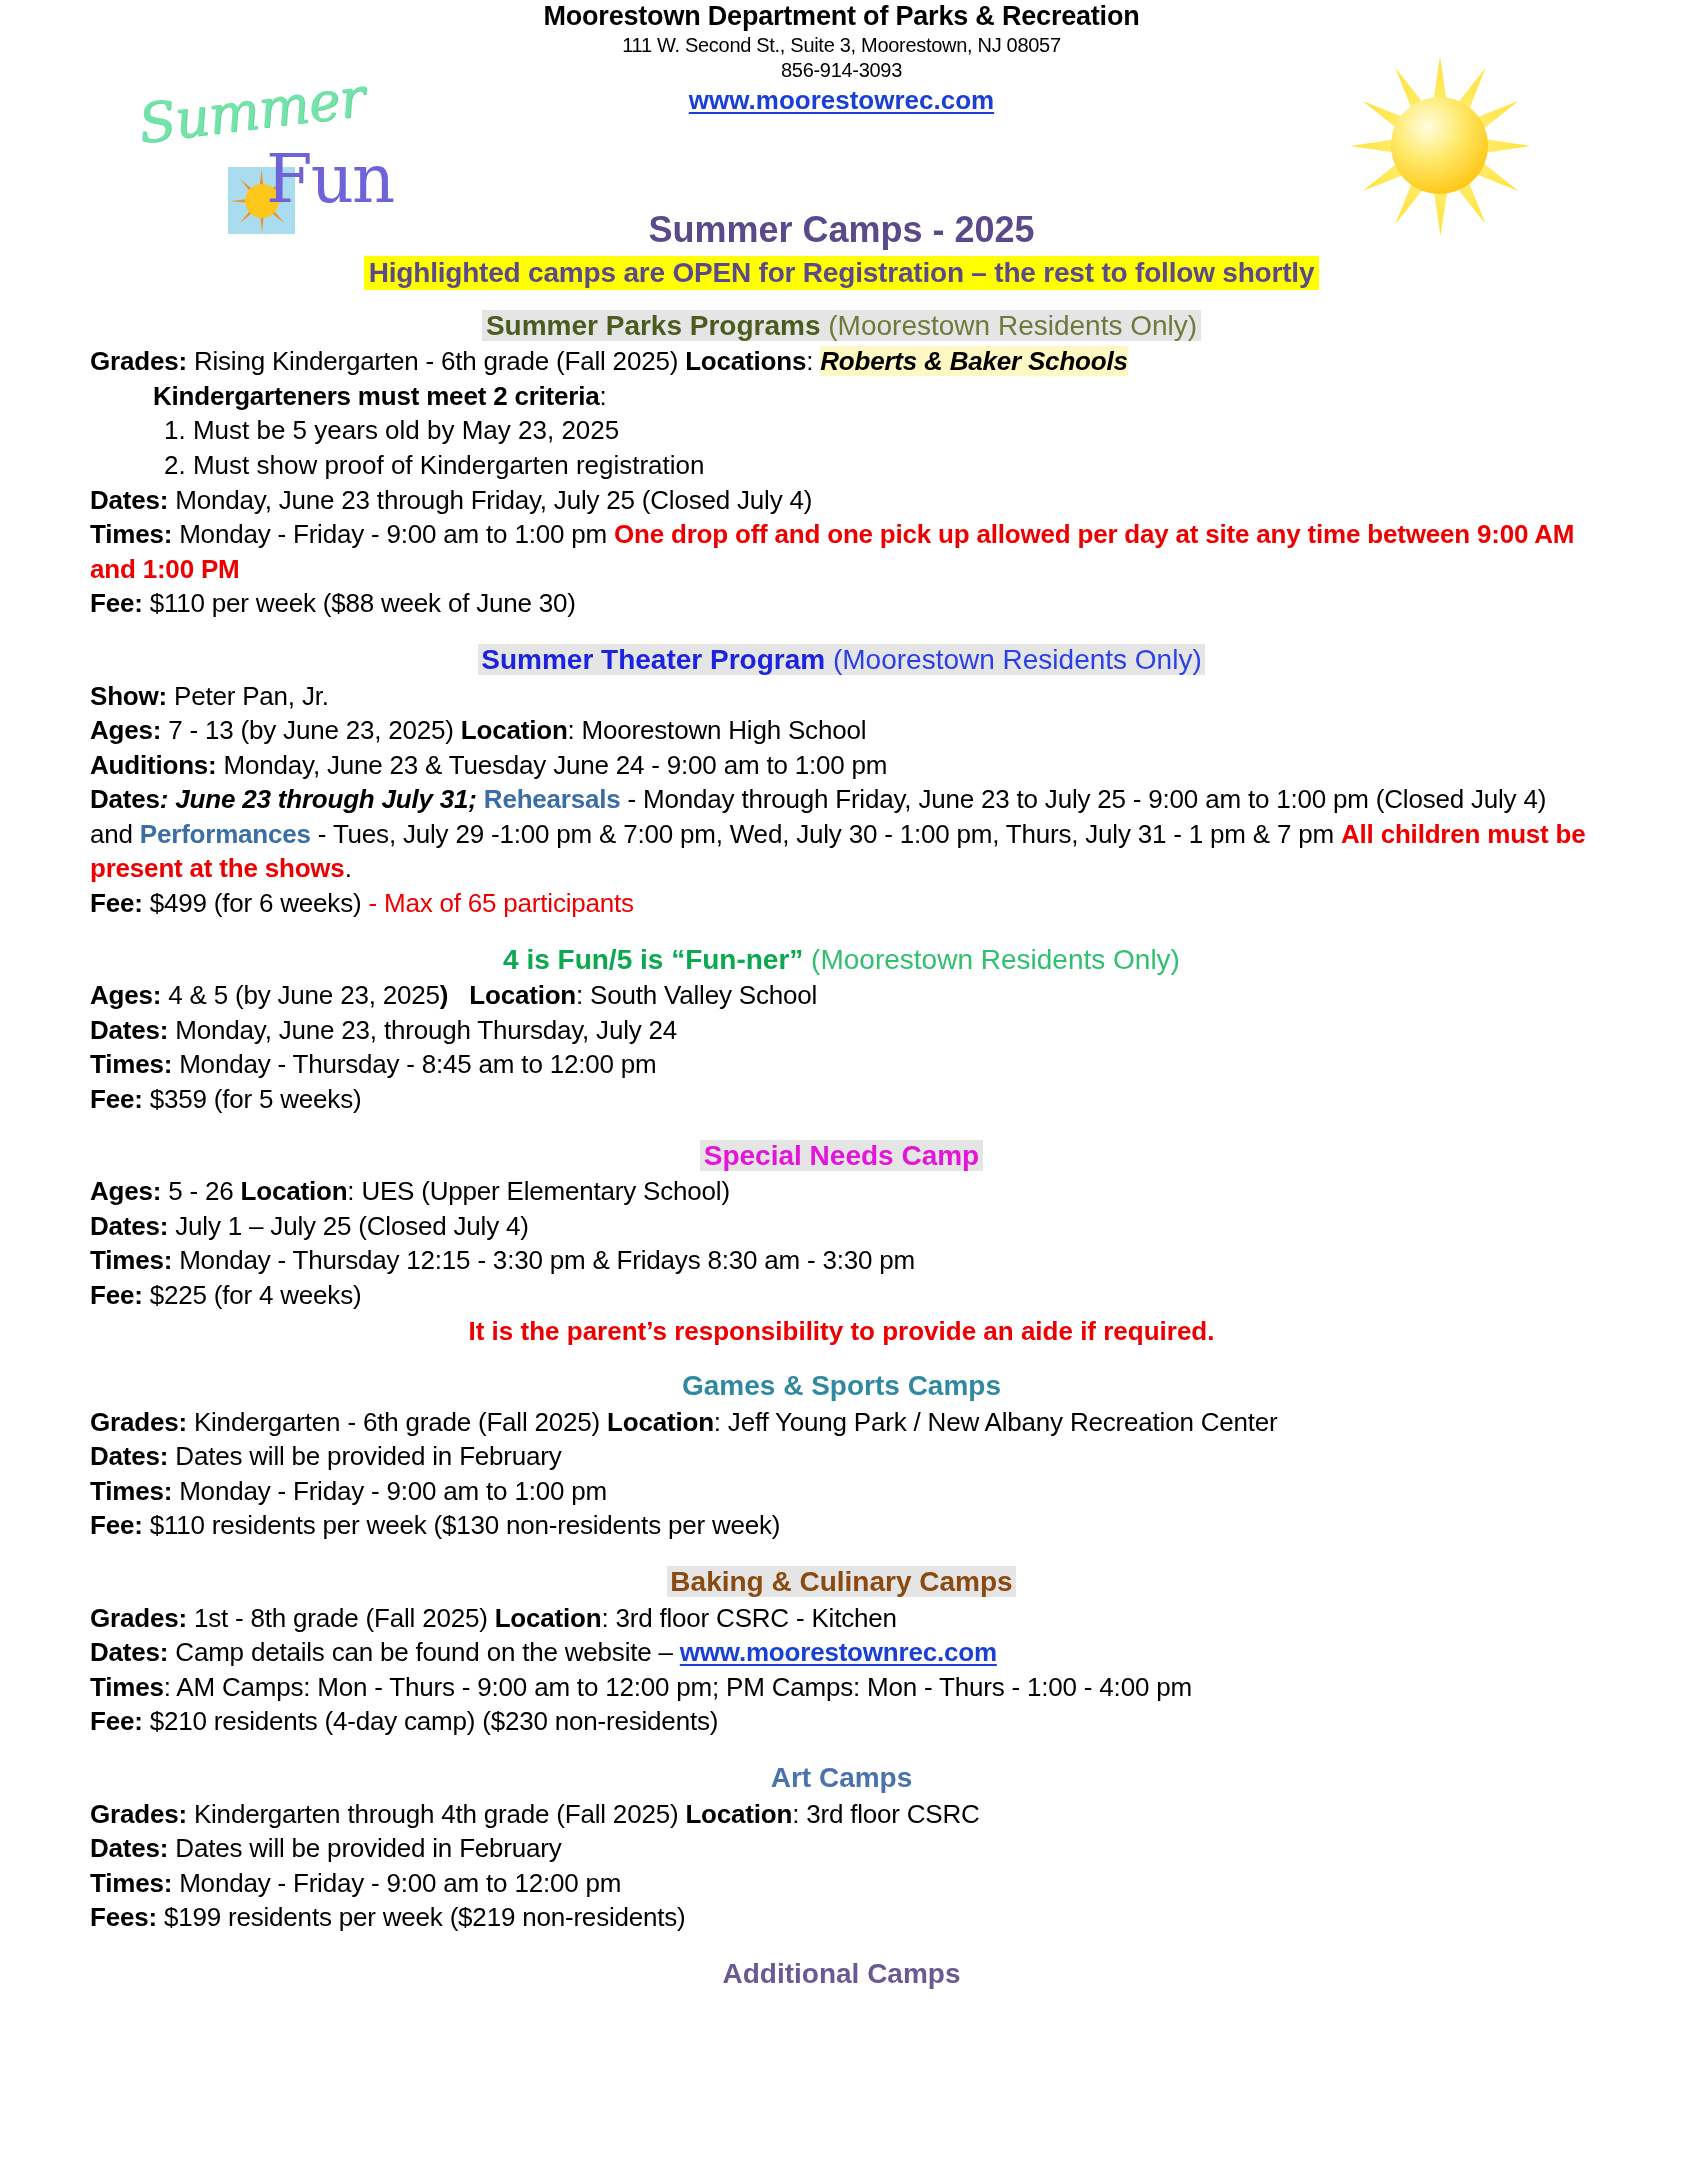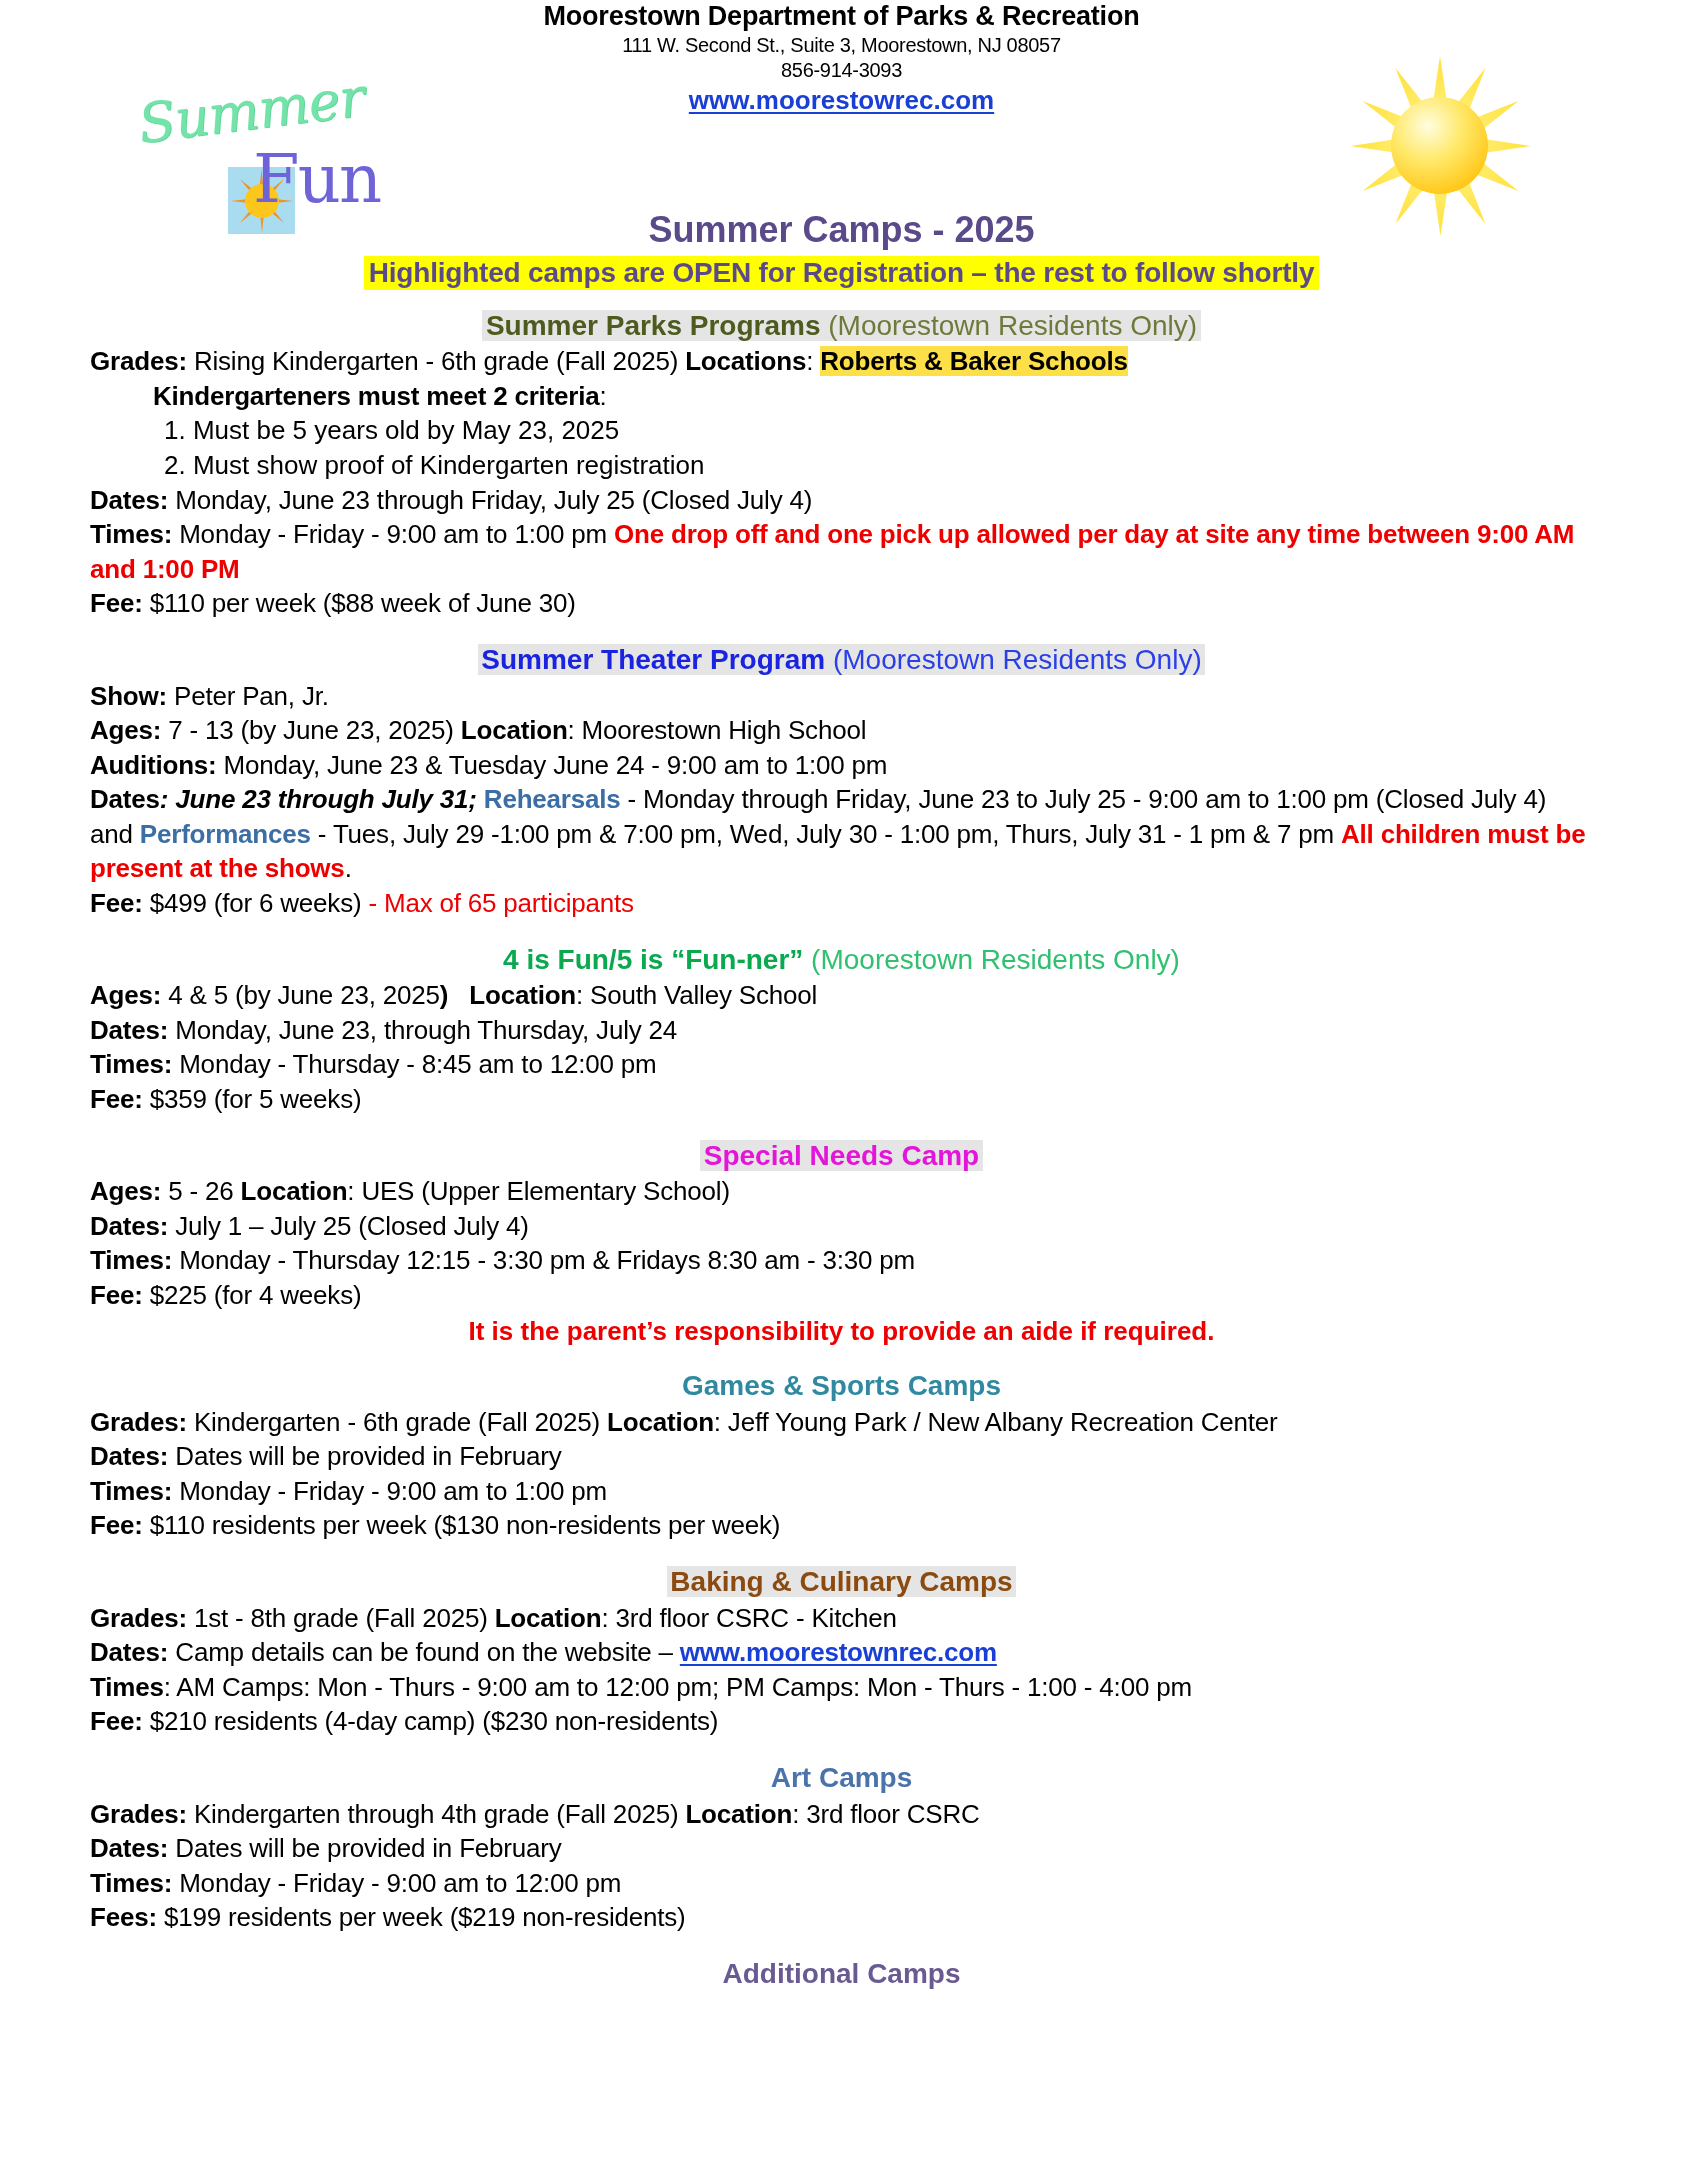--- a/index.html
+++ b/index.html
@@ -68,21 +68,21 @@
     font-family: "DejaVu Serif", serif;
     font-style: italic;
     font-size: 54px;
     color: #74e3a9;
     transform: rotate(-7deg);
     letter-spacing: -0.9px;
     text-shadow: 0.9px 0.9px 0 #5fd69a;
   }
   .logo-fun {
     position: absolute;
-    left: 122px;
+    left: 135px;
     top: 68px;
     font-family: "DejaVu Serif", serif;
     font-size: 67px;
     color: #6f63d8;
     letter-spacing: -1.8px;
   }
   .logo-sunbox {
     position: absolute;
     left: 97px;
     top: 95px;
@@ -198,21 +198,22 @@
     letter-spacing: -0.2px;
     white-space: normal;
   }
   .line b, .bold { font-weight: bold; }
   .red { color: #ee0000; }
   .redb { color: #ee0000; font-weight: bold; }
   .steel { color: #3b6ea5; font-weight: bold; }
   .ital { font-style: italic; }
   .bolditalhl {
     font-weight: bold;
-    background: #fde047;
+    font-style: italic;
+    background: #fef9c3;
   }
   .link {
     color: #1a3fd4;
     font-weight: bold;
     text-decoration: underline;
     text-underline-offset: 2.7px;
   }
   .indent1 { padding-left: 63px; }
   .ol-item {
     font-size: 26px;

